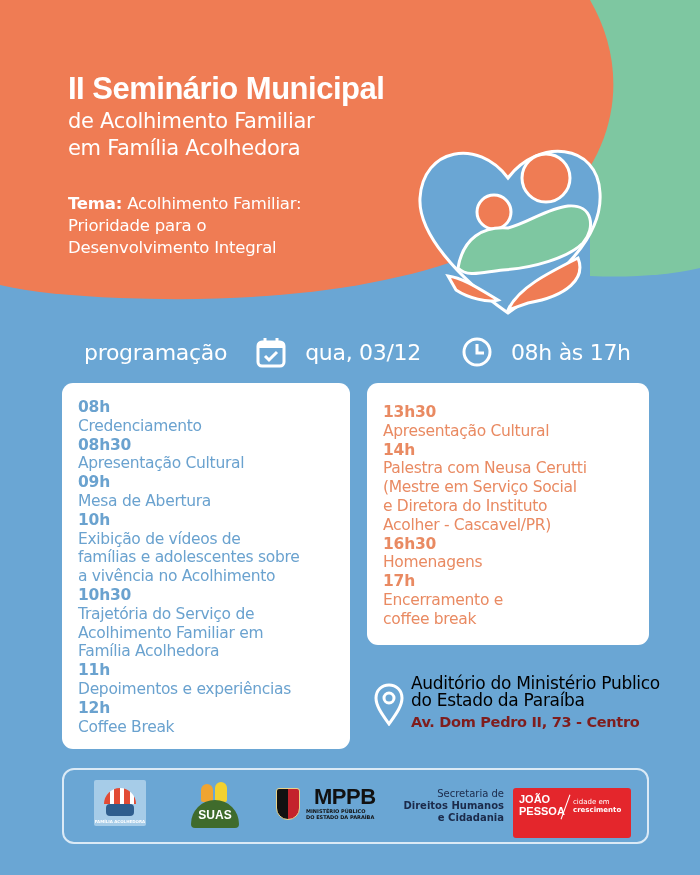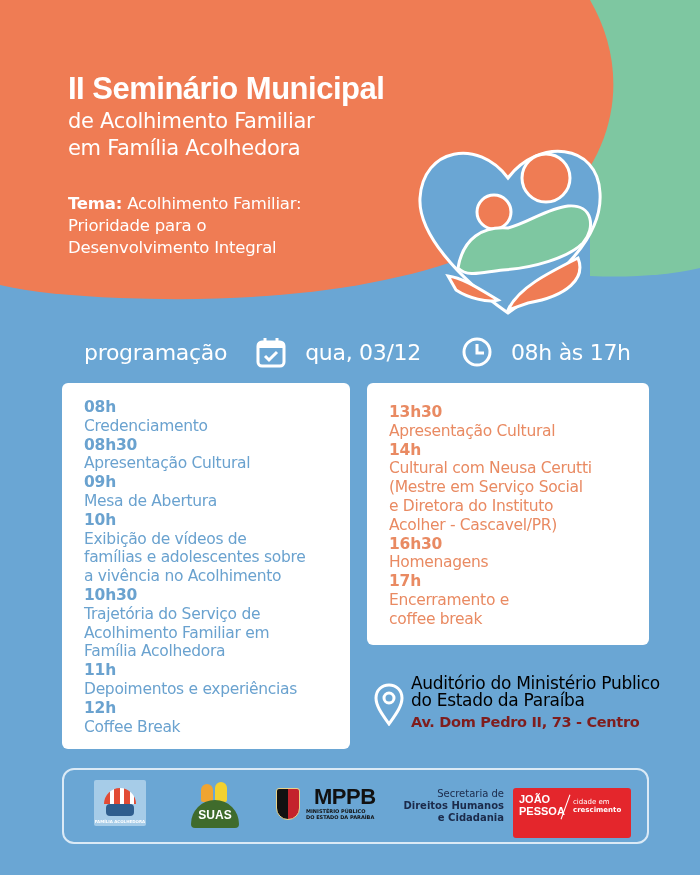--- a/index.html
+++ b/index.html
@@ -11,21 +11,21 @@
   .title-sub { font-size: 21px; line-height: 27px; color: #fff; font-weight: 400; letter-spacing: -0.3px; }
   .tema { position: absolute; left: 68px; top: 193px; font-size: 16.5px; line-height: 22px; color: #fff; letter-spacing: -0.2px; }
   .tema b { font-weight: 700; }
   .logo-heart { position: absolute; left: 408px; top: 128px; width: 200px; height: 190px; }
 
   .prog-row { position: absolute; top: 334px; left: 84px; width: 580px; height: 36px; display: flex; align-items: center; font-size: 22px; color: #fff; letter-spacing: -0.3px; }
   .prog-row .label { margin-right: 28px; }
   .prog-row .icon { display: inline-block; width: 32px; height: 32px; margin-right: 18px; }
   .prog-row .date { margin-right: 40px; }
 
-  .card { position: absolute; background: #fff; border-radius: 6px; padding: 15px 22px; text-decoration: underline; }
+  .card { position: absolute; background: #fff; border-radius: 11px; padding: 15px 16px; text-decoration: underline; }
   .card.left { left: 62px; top: 383px; width: 288px; height: 366px; }
   .card.right { left: 367px; top: 383px; width: 282px; height: 262px; padding-top: 20px; }
   .item-time { font-weight: 700; font-size: 15.5px; line-height: 18.8px; letter-spacing: -0.2px; }
   .item-desc { font-size: 15.5px; line-height: 18.8px; letter-spacing: -0.3px; }
   .left .item-time, .left .item-desc { color: #6aa2cf; }
   .right .item-time, .right .item-desc { color: #e98a62; }
 
   .location { position: absolute; left: 372px; top: 672px; width: 290px; height: 70px; }
   .location .pin { position: absolute; left: 0; top: 10px; width: 34px; height: 44px; }
   .location .line1 { position: absolute; left: 39px; top: 3px; font-size: 17px; line-height: 17px; color: #000000; letter-spacing: -0.3px; }
@@ -134,21 +134,21 @@
       <div class="item-desc">Coffee Break</div>
     </div>
   </div>
 <div class="card right" id="card-right">
     <div>
       <div class="item-time">13h30</div>
       <div class="item-desc">Apresentação Cultural</div>
     </div>
     <div>
       <div class="item-time">14h</div>
-      <div class="item-desc">Cultural com Neusa Cerutti</div>
+      <div class="item-desc">Palestra com Neusa Cerutti</div>
       <div class="item-desc">(Mestre em Serviço Social</div>
       <div class="item-desc">e Diretora do Instituto</div>
       <div class="item-desc">Acolher - Cascavel/PR)</div>
     </div>
     <div>
       <div class="item-time">16h30</div>
       <div class="item-desc">Homenagens</div>
     </div>
     <div>
       <div class="item-time">17h</div>

